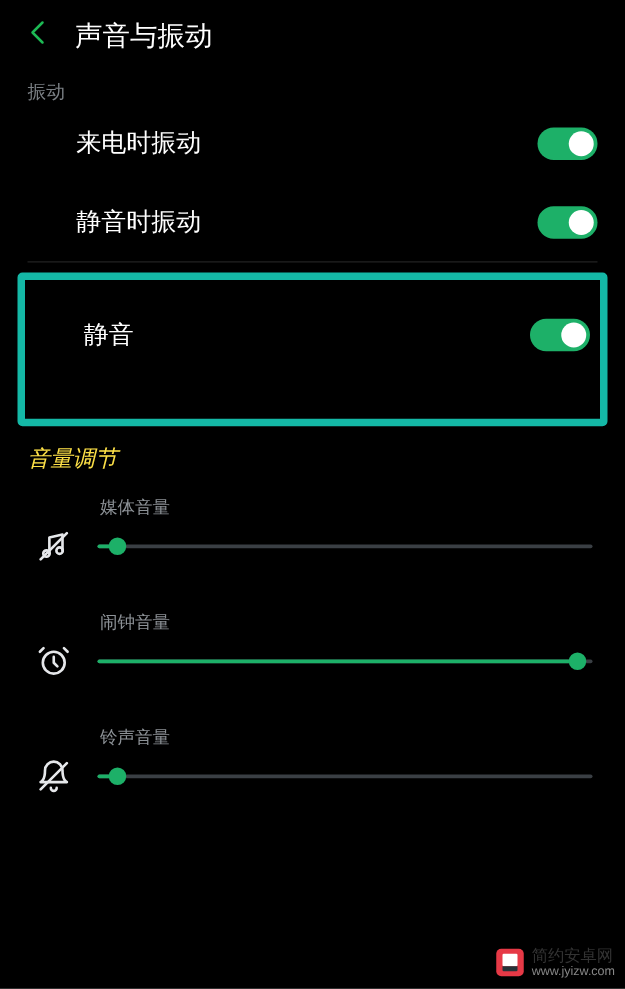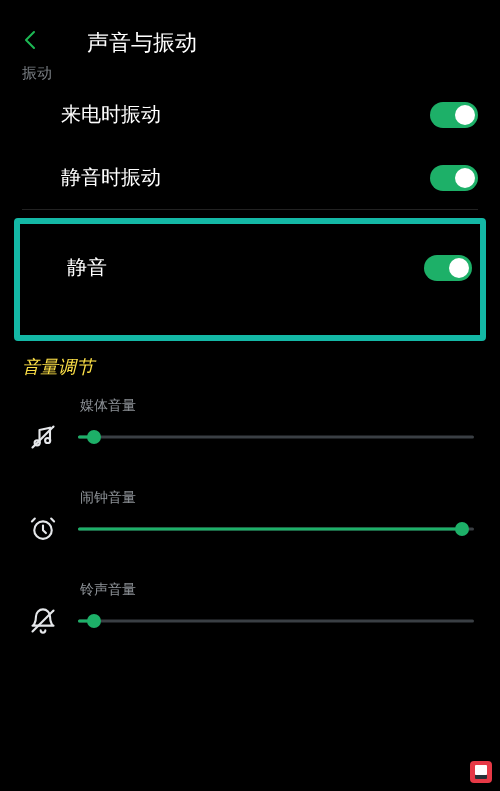--- a/index.html
+++ b/index.html
@@ -1,18 +1,18 @@
 <!DOCTYPE html>
 <html><head>
 <meta charset="utf-8">
 <style>
   * { margin:0; padding:0; box-sizing:border-box; font-family: -apple-system, "Helvetica Neue", Arial, "PingFang SC", "Microsoft YaHei", sans-serif; }
   body { background:#fff; width:500px; height:791px; position:relative; overflow:hidden; }
   .phone { position:absolute; left:0; top:0; width:500px; height:791px; background:#000; }
-  .header { display:flex; align-items:flex-end; height:58px; padding:0 18px;gap:27px; }
+  .header { display:flex; align-items:center; height:58px; padding:0 18px; }
   .back-icon { color:#1db954; font-size:24px; margin-right:18px; }
   .title { color:#fff; font-size:22px; font-weight:500; }
   .section-label { color:#7a7f84; font-size:15px; padding:6px 22px 0 22px; }
   .row { display:flex; align-items:center; justify-content:space-between; padding:18px 22px; }
   .row-label { color:#fff; font-size:20px;margin-left:39px; }
   .toggle { width:48px; height:26px; border-radius:13px; background:#1db068; position:relative; }
   .toggle .knob { position:absolute; right:3px; top:3px; width:20px; height:20px; border-radius:50%; background:#fff; }
   .divider { height:1px; background:#222; margin:0 22px; }
 
   .highlight-box { border:6px solid #14b8a6; border-radius:4px; margin:8px 14px 10px 14px; padding:12px 0 36px 0; }
@@ -134,13 +134,17 @@
           <div class="thumb" style="left:4%"></div>
         </div>
       </div>
     </div>
 
   </div>
 </div>
 
 <div class="watermark">
   <span class="wm-badge"></span>
+  <span>
+    <div class="wm-text">简约安卓网</div>
+    <div class="wm-url">www.jyizw.com</div>
+  </span>
 </div>
 
 </body></html>

